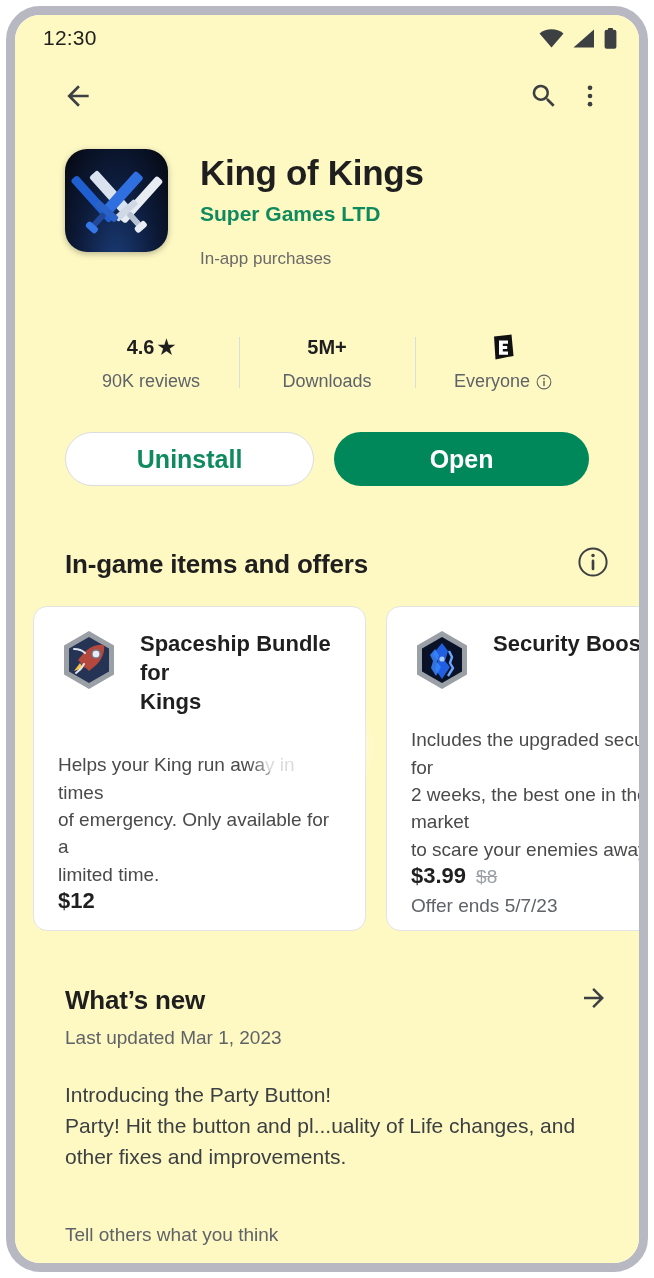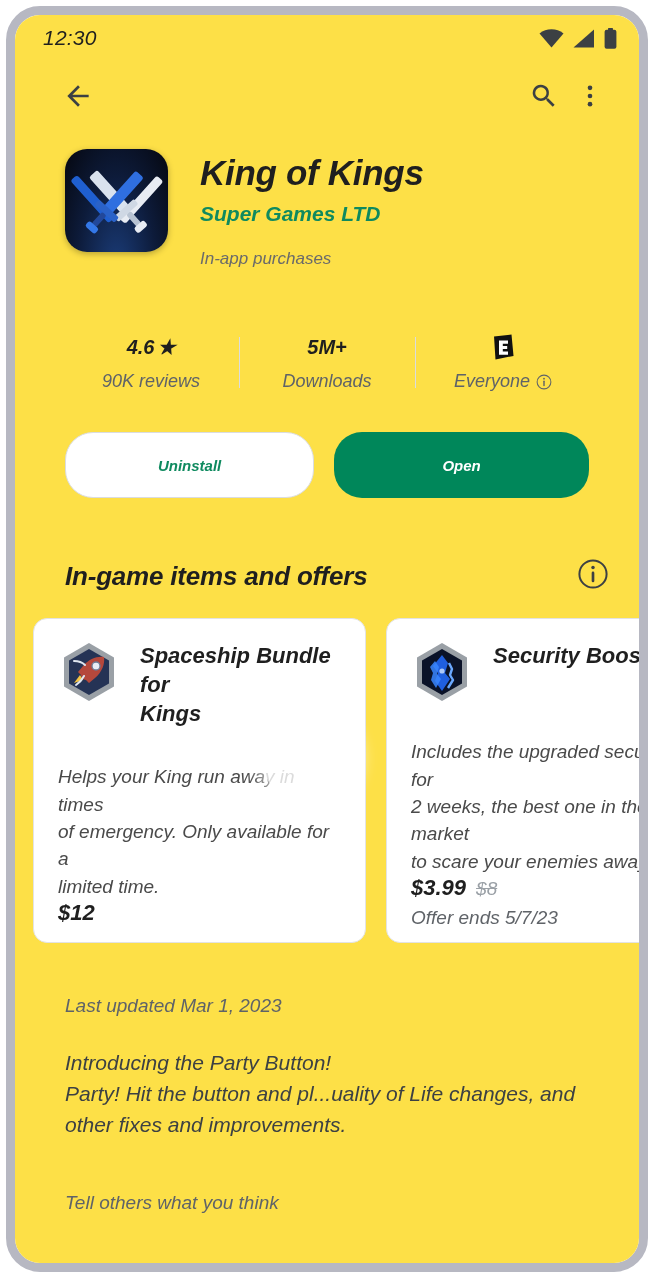--- a/index.html
+++ b/index.html
@@ -24,23 +24,22 @@
     height: 1266px;
     box-sizing: border-box;
     border: 9px solid #b7b8c2;
     border-radius: 34px;
     background: #ffffff;
     overflow: hidden;
   }
   .screen {
     position: absolute;
     inset: 0;
-    background: #fde047;
+    background: #fef9c3;
     overflow: hidden;
-    font-style: italic;
   }
 
   
   .status-bar {
     height: 46px;
     display: flex;
     align-items: center;
     justify-content: space-between;
     padding: 0 22px 0 28px;
     box-sizing: border-box;
@@ -177,23 +176,23 @@
 
   
   .btn-row {
     display: flex;
     gap: 20px;
     padding: 0 50px;
     margin-top: 40px;
     box-sizing: border-box;
   }
   .btn {
-    height: 66px;
+    height: 54px;
     border-radius: 28px;
-    font-size: 15px;
+    font-size: 25px;
     font-weight: 600;
     display: flex;
     align-items: center;
     justify-content: center;
     cursor: pointer;
     box-sizing: border-box;
   }
   .btn-uninstall {
     width: 264px;
     border: 1px solid #dadce0;
@@ -534,20 +533,28 @@
             <span class="price">$3.99</span>
             <span class="price-old">$8</span>
           </div>
           <div class="offer-ends">Offer ends 5/7/23</div>
         </div>
       </div>
 
     </div>
 
     <div class="whatsnew">
+      <div class="whatsnew-head">
+        <div class="whatsnew-title">What’s new</div>
+        <span>
+          <svg width="30" height="30" viewBox="0 0 24 24">
+              <path d="M4 11h12.2l-5.6-5.6L12 4l8 8-8 8-1.4-1.4 5.6-5.6H4z" fill="#3c4043"></path>
+            </svg>
+        </span>
+      </div>
       <div class="whatsnew-sub">Last updated Mar 1, 2023</div>
       <div class="whatsnew-body">Introducing the Party Button!
 Party! Hit the button and pl...uality of Life changes, and
 other fixes and improvements.</div>
     </div>
 
     <div class="rate">
       <div class="rate-sub">Tell others what you think</div>
     </div>
 

